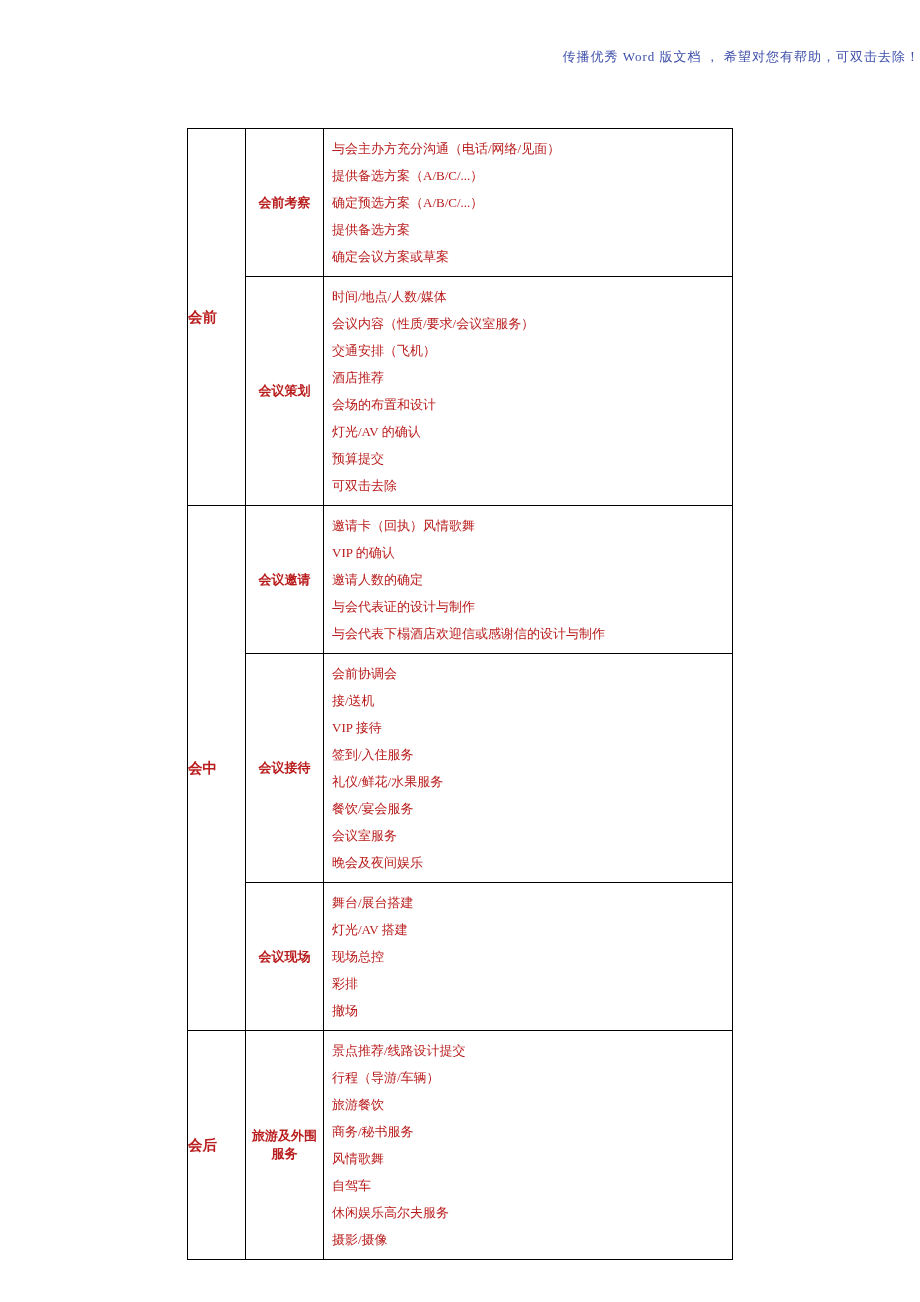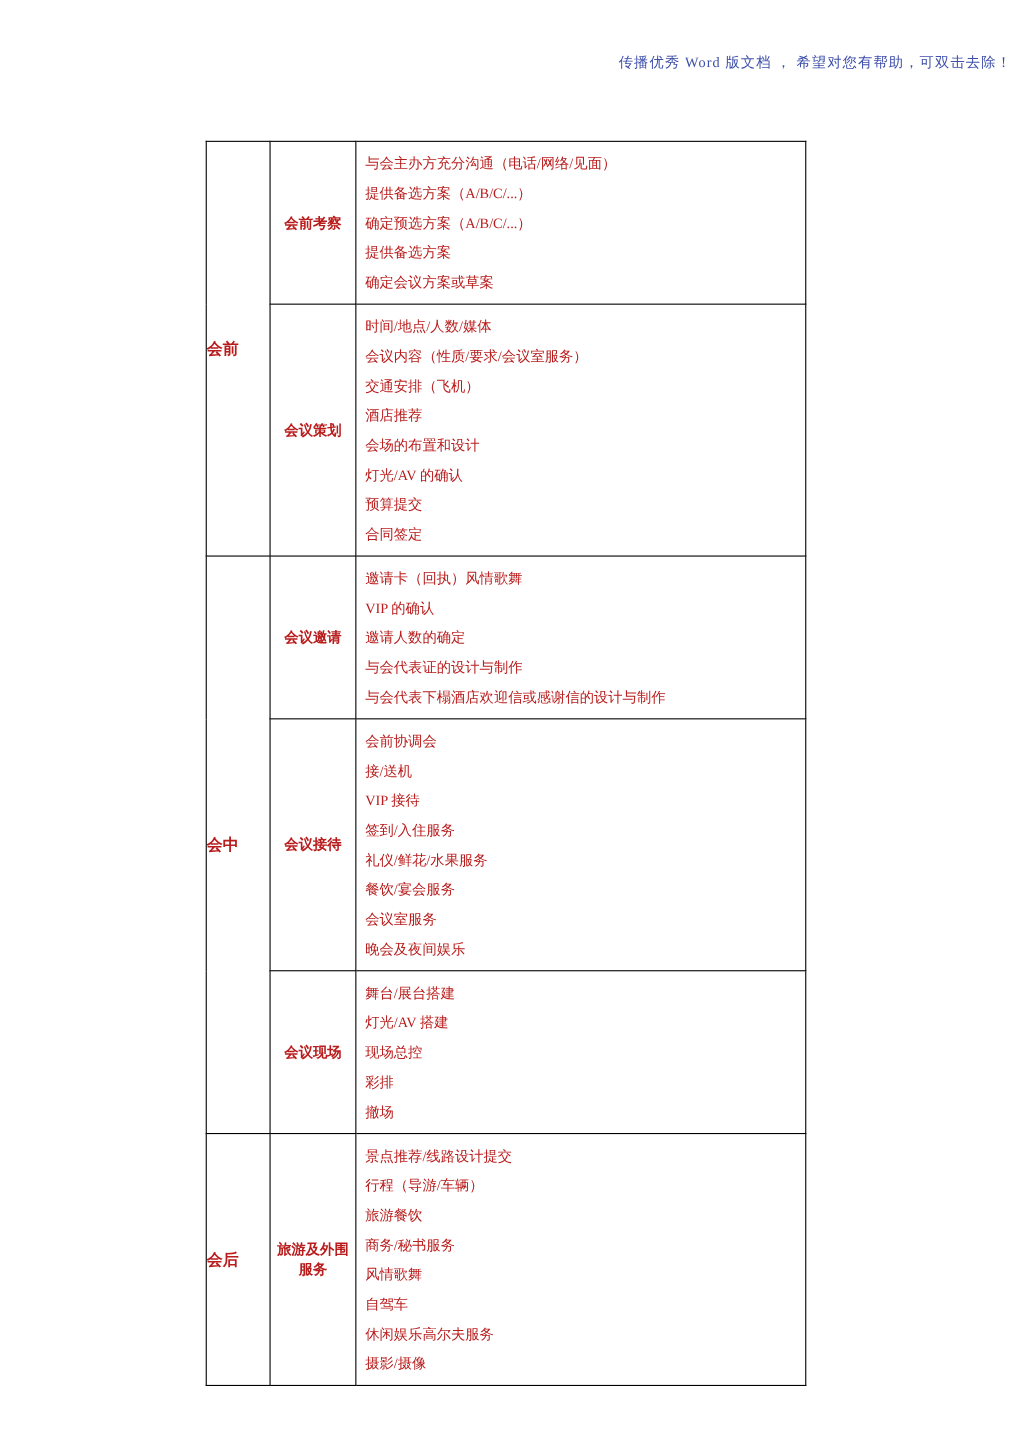--- a/index.html
+++ b/index.html
@@ -73,21 +73,21 @@
         <tr>
           <td class="cat">会议策划</td>
           <td class="items">
             <div>时间/地点/人数/媒体</div>
             <div>会议内容（性质/要求/会议室服务）</div>
             <div>交通安排（飞机）</div>
             <div>酒店推荐</div>
             <div>会场的布置和设计</div>
             <div>灯光/AV 的确认</div>
             <div>预算提交</div>
-            <div>合同签定</div>
+            <div>可双击去除</div>
           </td>
         </tr>
         <tr>
           <td class="phase" rowspan="3">会中</td>
           <td class="cat">会议邀请</td>
           <td class="items">
             <div>邀请卡（回执）风情歌舞</div>
             <div>VIP 的确认</div>
             <div>邀请人数的确定</div>
             <div>与会代表证的设计与制作</div>

